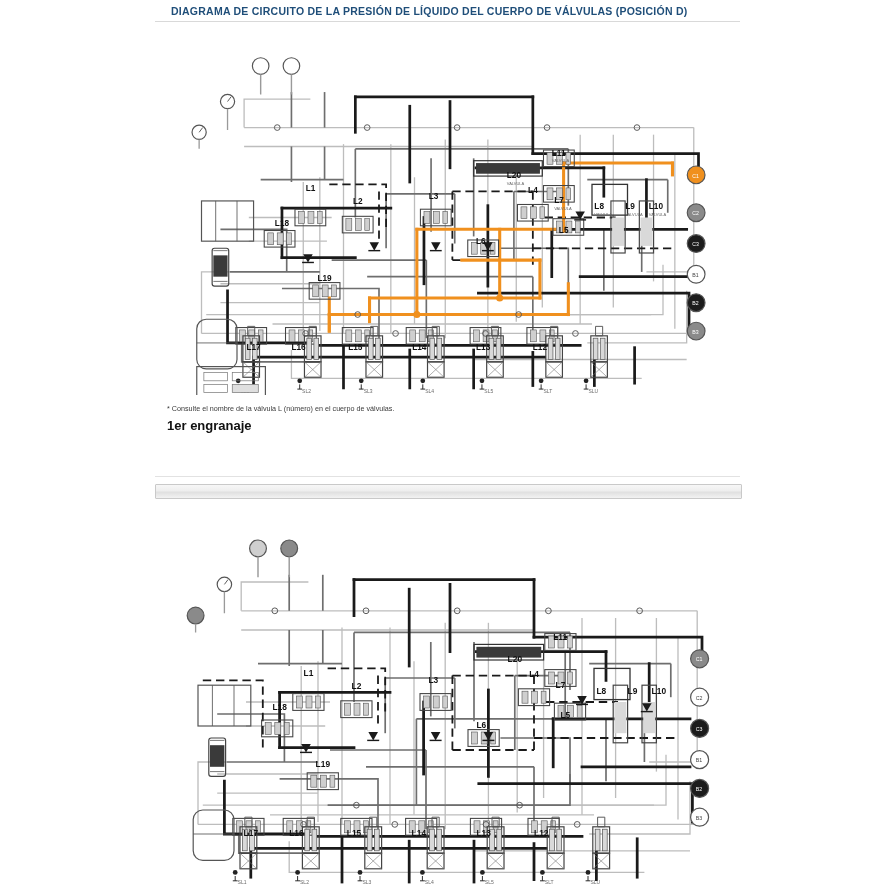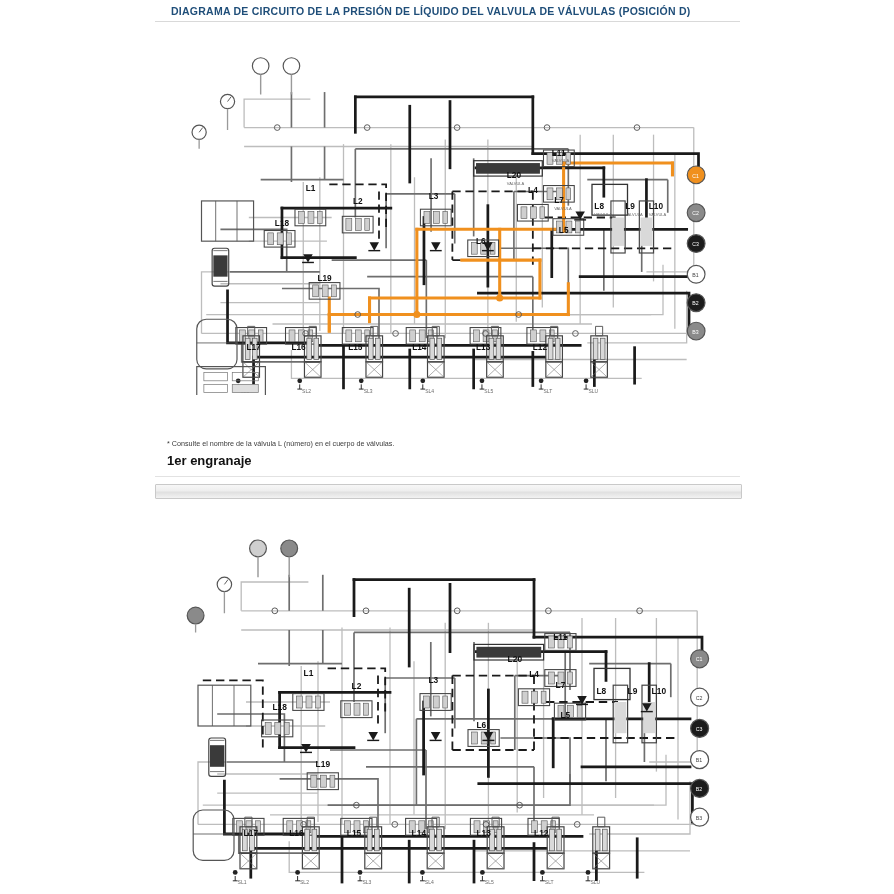--- a/index.html
+++ b/index.html
@@ -14,21 +14,21 @@
 
   
   .title-block{position:absolute;left:155px;top:0px;width:585px;}
   .title-text{
     font-size:10.5px;font-weight:bold;color:#1F4E79;
     letter-spacing:.25px;white-space:nowrap;padding:5px 0 4px 16px;
   }
   .title-rule{height:1px;background:#d9d9d9;width:585px;}
 
   
-  .footnote{position:absolute;left:167px;top:404px;width:520px;margin-top:35px;}
+  .footnote{position:absolute;left:167px;top:404px;width:520px;}
   .footnote .note{font-size:7.2px;color:#3a3a3a;line-height:1.5;}
   .footnote .gear{font-size:13px;font-weight:bold;color:#111;margin-top:3px;}
 
   
   .divider-wrap{position:absolute;left:155px;top:476px;width:585px;}
   .divider-line{height:1px;background:#e2e2e2;}
   .divider-bar{
     margin-top:7px;height:13px;width:585px;
     background:linear-gradient(to bottom,#f7f7f7 0%,#eeeeee 45%,#e0e0e0 55%,#f2f2f2 100%);
     border:1px solid #c9c9c9;border-radius:1px;
@@ -43,21 +43,21 @@
   .lbl{font-family:"Liberation Sans",sans-serif;font-weight:bold;fill:#111;}
   .lbl-sm{font-family:"Liberation Sans",sans-serif;fill:#4a4a4a;}
   .tiny{font-family:"Liberation Sans",sans-serif;fill:#6a6a6a;}
 </style>
 </head>
 <body>
 
 <div class="page">
 
   <div class="title-block">
-    <div class="title-text">DIAGRAMA DE CIRCUITO DE LA PRESIÓN DE LÍQUIDO DEL VALVULA DE VÁLVULAS (POSICIÓN D)</div>
+    <div class="title-text">DIAGRAMA DE CIRCUITO DE LA PRESIÓN DE LÍQUIDO DEL CUERPO DE VÁLVULAS (POSICIÓN D)</div>
     <div class="title-rule"></div>
   </div>
 
   <div class="diagram" id="diagram-1">
     <svg viewBox="0 0 460 300" preserveAspectRatio="xMidYMid meet">
       <defs>
         <g id="sol-sym">
           <rect x="-7" y="-22" width="14" height="22" fill="none" stroke="#444" stroke-width="1"></rect>
           <rect x="-5" y="-20" width="4" height="18" fill="#d9d9d9" stroke="#555" stroke-width=".6"></rect>
           <rect x="1" y="-20" width="4" height="18" fill="#d9d9d9" stroke="#555" stroke-width=".6"></rect>

